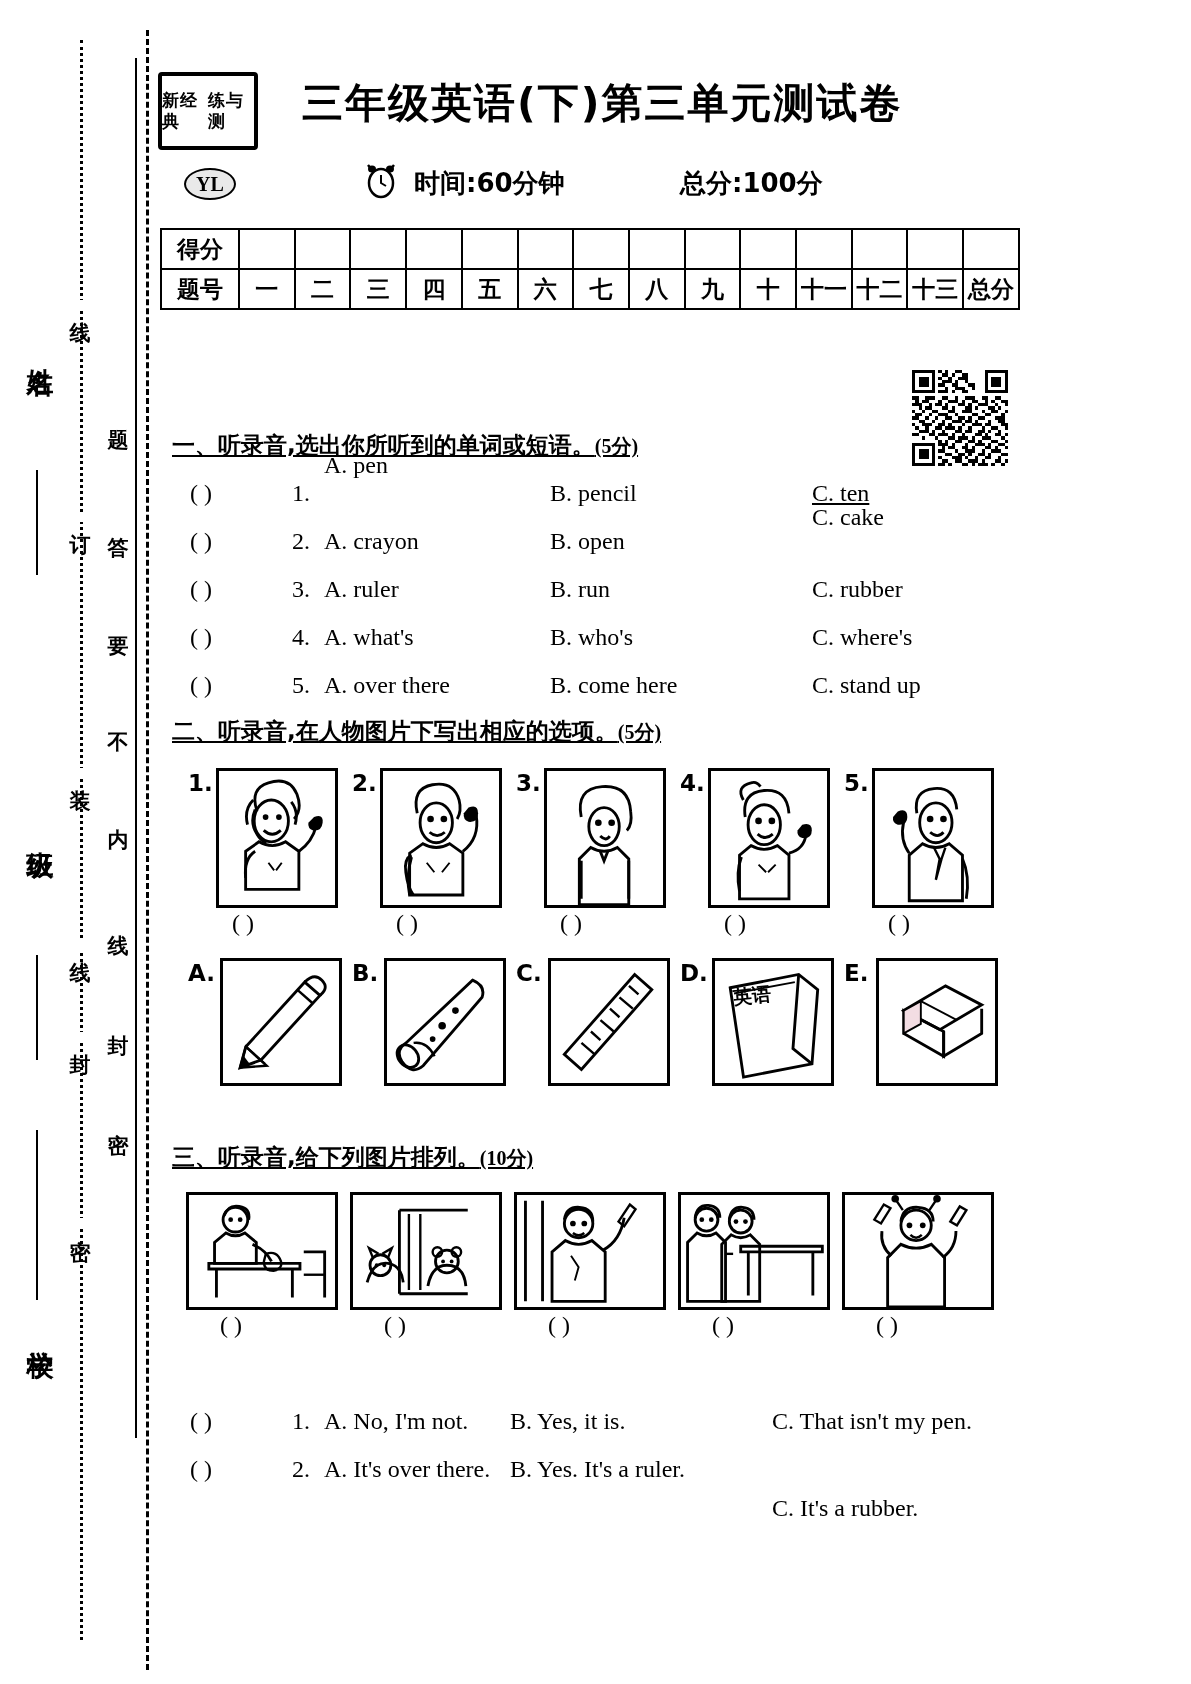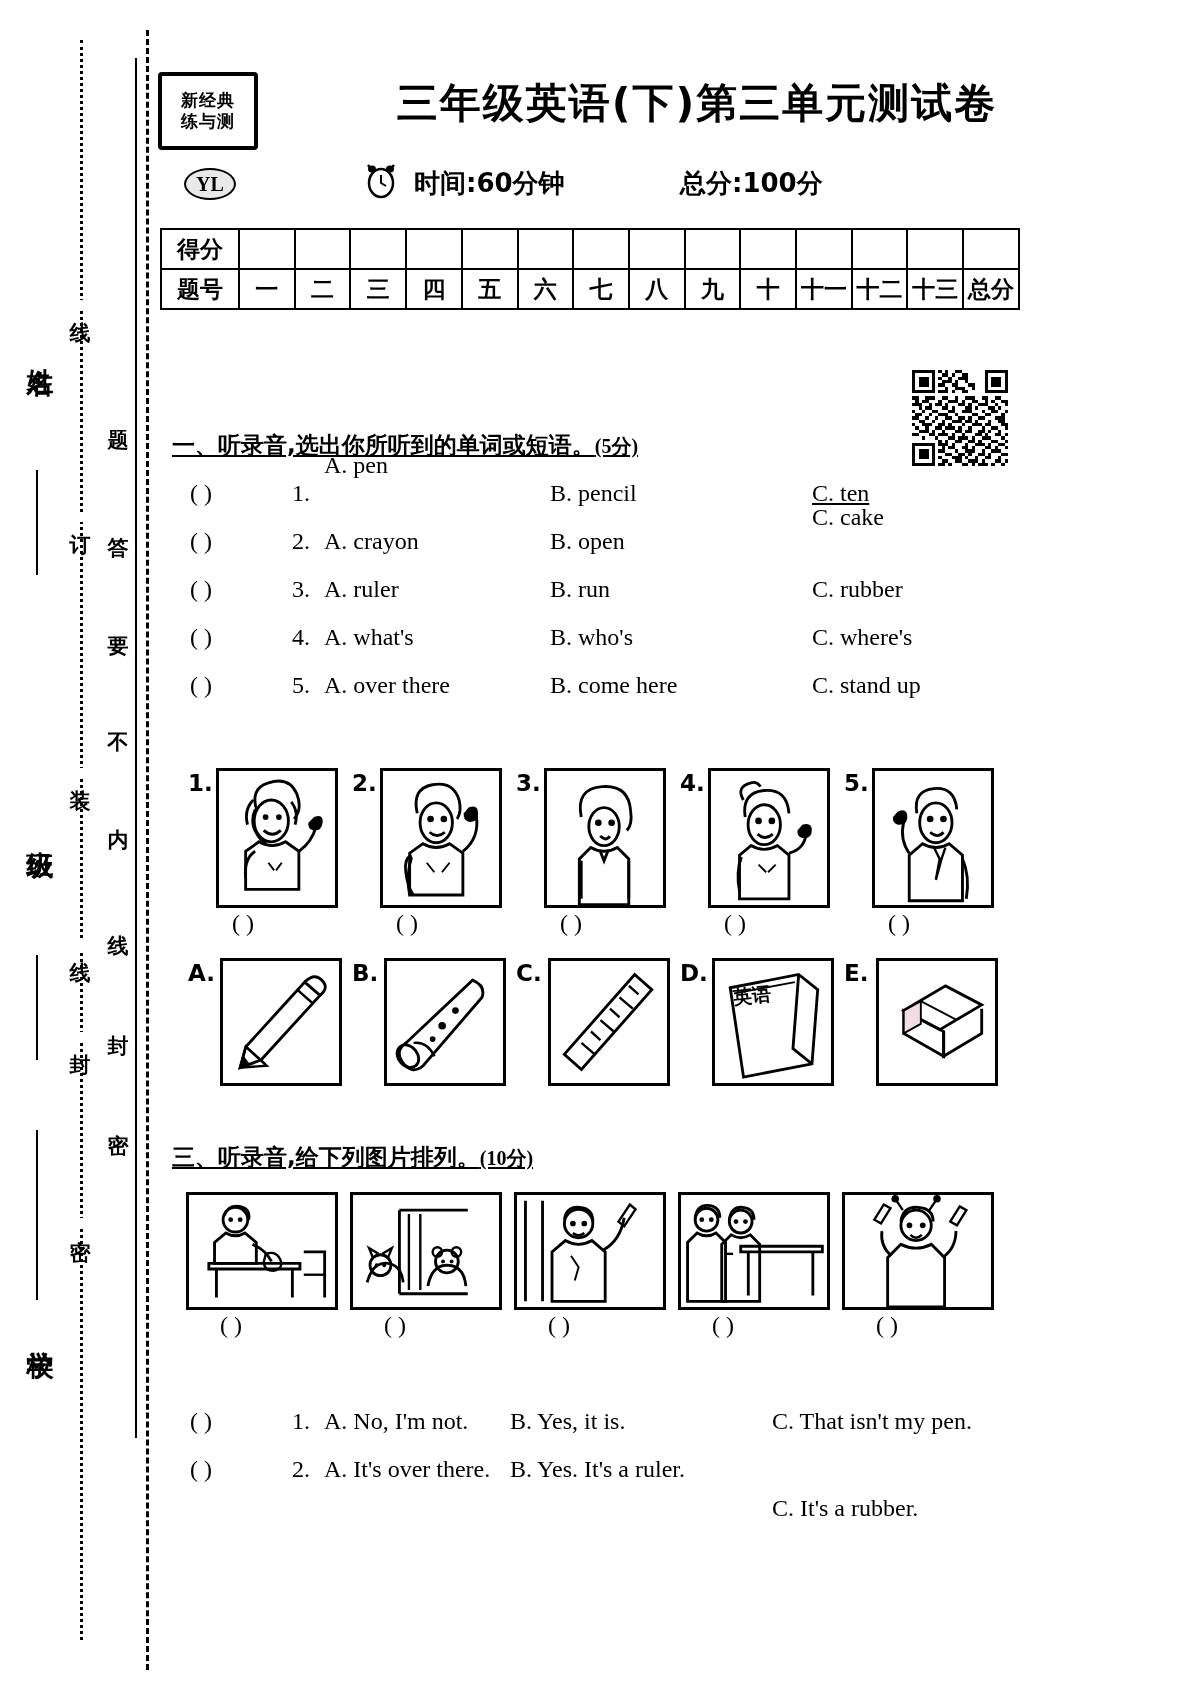--- a/index.html
+++ b/index.html
@@ -37,32 +37,32 @@
   .dashline { position:absolute; left:146px; top:30px; width:0; height:1640px;
               border-left:3px dashed #000; }
 
   
   .content { position:absolute; left:152px; top:0; width:1039px; height:1684px; }
 
   
   .logo-badge {
     position:absolute; left:6px; top:72px; width:100px; height:78px;
     border:4px solid #000; border-radius:4px;
-    display:flex; flex-direction:column; align-items:center; justify-content:center;
+    display:flex; flex-direction:row; align-items:center; justify-content:center;
     font-family:"DejaVu Sans", sans-serif; font-weight:bold; font-size:17px;
     line-height:1.25; letter-spacing:1px;
   }
   .logo-badge::before{
     content:""; position:absolute; inset:-9px; border:3px solid #000;
     border-radius:6px; clip-path:polygon(0 0,100% 0,100% 100%,0 100%);
     opacity:0;
   }
   .paper-title {
     position:absolute; left:150px; top:76px; width:790px;
-    text-align:center; font-size:41px; font-weight:bold;
+    font-size:41px; font-weight:bold;
     font-family:"DejaVu Sans", sans-serif; letter-spacing:2px;
   }
   .yl-badge {
     position:absolute; left:32px; top:168px;
     width:52px; height:32px; border:2.5px solid #000; border-radius:50%;
     display:flex; align-items:center; justify-content:center;
     font-size:20px; font-weight:bold; font-family:"Liberation Serif", serif;
     background:#e9e9e9;
   }
   .clock-icon { position:absolute; left:212px; top:160px; width:34px; height:40px; }
@@ -434,20 +434,23 @@
   <div class="opt" style="left:172px;top:624px;">A. what's</div>
   <div class="opt" style="left:398px;top:624px;">B. who's</div>
   <div class="opt" style="left:660px;top:624px;">C. where's</div>
 
   <div class="choice-row" style="left:38px;top:672px;">(      )</div>
   <div class="choice-row" style="left:140px;top:672px;">5.</div>
   <div class="opt" style="left:172px;top:672px;">A. over there</div>
   <div class="opt" style="left:398px;top:672px;">B. come here</div>
   <div class="opt" style="left:660px;top:672px;">C. stand up</div>
 
+  <div class="sec-head" style="top:716px;">
+    <span>二、听录音,在人物图片下写出相应的选项。</span><span class="pts">(5分)</span>
+  </div>
 
   <div class="pic-num" style="left:36px;top:770px;">1.</div>
   <div class="pic-box" style="left:64px;top:768px;width:122px;height:140px;">
     <svg viewBox="0 0 122 140" width="100%" height="100%">
       <path d="M40 42 q-8-24 12-30 q22-7 30 12 q6 16 -3 26" fill="none" stroke="#000" stroke-width="3"></path>
       <path d="M38 40 q-6 14 2 26 q4 7 10 9" fill="none" stroke="#000" stroke-width="3"></path>
       <ellipse cx="55" cy="52" rx="18" ry="22" fill="none" stroke="#000" stroke-width="3"></ellipse>
       <circle cx="49" cy="48" r="3" fill="#000"></circle>
         <circle cx="63" cy="48" r="3" fill="#000"></circle>
       <path d="M47 62 q9 8 18 0" fill="none" stroke="#000" stroke-width="3"></path>

